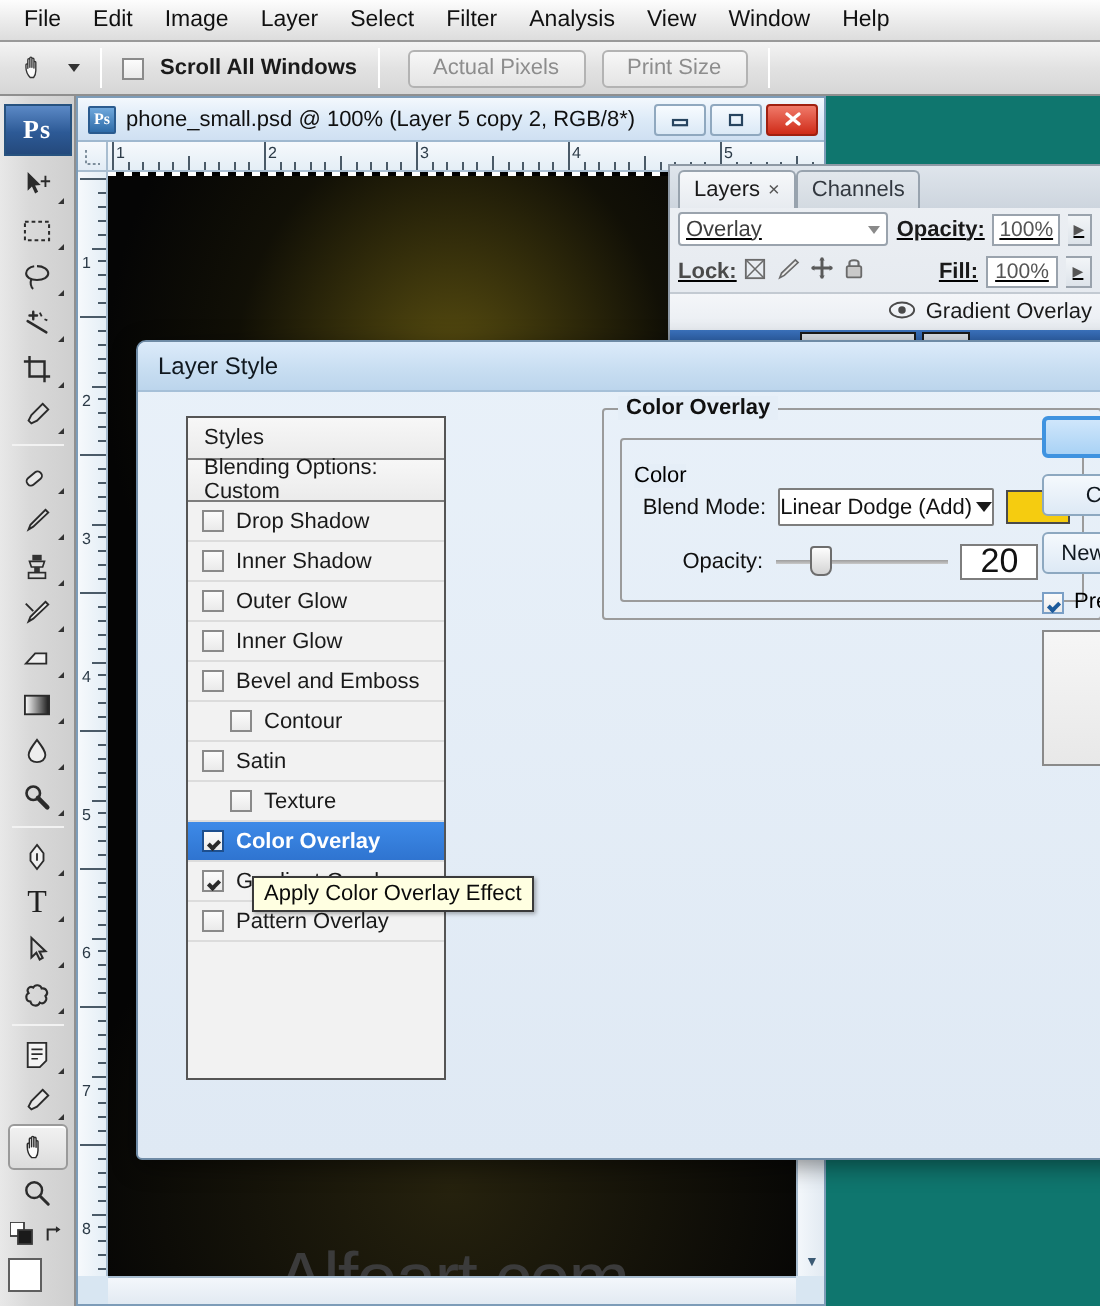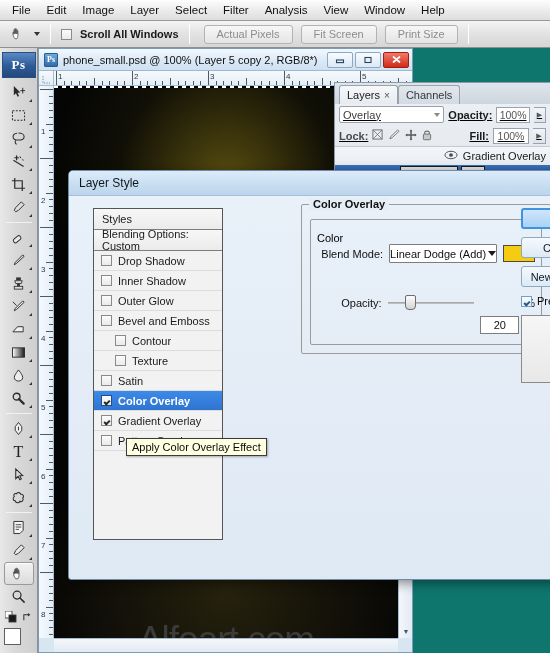--- a/index.html
+++ b/index.html
@@ -307,23 +307,22 @@
   .slider-wrap { position: relative; width: 94px; height: 16px; display:flex; align-items:center; }
   .slider-track { position:absolute; left:0; right:0; top: 7px; height: 2px;
     background: linear-gradient(#9d9d9d,#c9c9c9); }
   .slider-knob {
     position: absolute; width: 11px; height: 15px; top: 0;
     background: linear-gradient(#fdfdfd,#d4d4d4);
     border: 1px solid #6d6d6d; border-radius: 2px 2px 4px 4px;
   }
   .opfield {
     width: 42px; height: 18px; background: #fff; border: 1px solid #7d7d7d;
-    font-size: 11px; color: #111; display: flex; align-items: center;
+    font-size: 17px; color: #111; display: flex; align-items: center;
     justify-content: center;
-    margin-top: 44px;
   }
   .pct { font-size: 11px; color: #101010; }
 
   .dlg-buttons { position: absolute; right: -42px; top: 12px; width: 88px; }
   .dbtn {
     width: 78px; height: 21px; margin-bottom: 8px;
     border-radius: 3px; font-size: 11px; color: #10181f;
     display: flex; align-items: center; justify-content: center;
     background: linear-gradient(#f5f9fd,#dde9f5);
     border: 1px solid #8da8c0;
@@ -373,21 +372,20 @@
                  L7 9 L7 4.2 C7 3.4 8.2 3.4 8.2 4.2 L8.2 9.4 L8.2 6 C8.2 5.3 9.3 5.3 9.3 6
                  L9.3 11 C9.3 13 8.6 14.2 8 15 Z" fill="#fafafa" stroke="#333" stroke-width="0.8" stroke-linejoin="round"></path>
       </svg>
     </div>
     <div class="tri-down"></div>
     <div class="ob-sep"></div>
     <span class="cb"></span>
     <span class="ob-label">Scroll All Windows</span>
     <div class="ob-sep"></div>
     <div class="ob-btn">Actual Pixels</div>
-    <div class="ob-btn">Fit Screen</div>
     <div class="ob-btn">Print Size</div>
     <div class="ob-sep"></div>
   </div>
 
   <div class="toolbox">
     <div class="ps-logo">Ps</div>
 
     <div class="tool">
       <svg width="15" height="15" viewBox="0 0 16 16">
           <path d="M3 1 L3 11 L5.3 8.8 L7 12.5 L8.6 11.6 L7 8.2 L10 8 Z" fill="#2b2b2b"></path>
@@ -724,33 +722,37 @@
         <div class="sl-item">
           <span class="cb"></span>
           <span>Inner Shadow</span>
         </div>
         <div class="sl-item">
           <span class="cb"></span>
           <span>Outer Glow</span>
         </div>
         <div class="sl-item">
           <span class="cb"></span>
+          <span>Inner Glow</span>
+        </div>
+        <div class="sl-item">
+          <span class="cb"></span>
           <span>Bevel and Emboss</span>
         </div>
         <div class="sl-item indent">
           <span class="cb"></span>
           <span>Contour</span>
         </div>
+        <div class="sl-item">
+          <span class="cb"></span>
+          <span>Satin</span>
+        </div>
         <div class="sl-item indent">
           <span class="cb"></span>
           <span>Texture</span>
-        </div>
-        <div class="sl-item">
-          <span class="cb"></span>
-          <span>Satin</span>
         </div>
         <div class="sl-item active">
           <span class="cb checked"></span>
           <span>Color Overlay</span>
         </div>
         <div class="sl-item">
           <span class="cb checked"></span>
           <span>Gradient Overlay</span>
         </div>
         <div class="sl-item">

